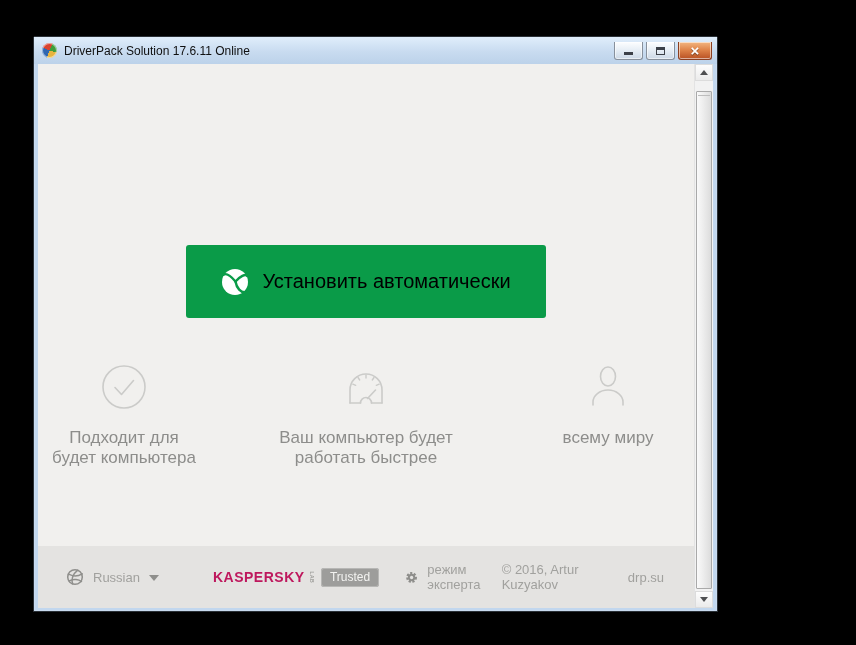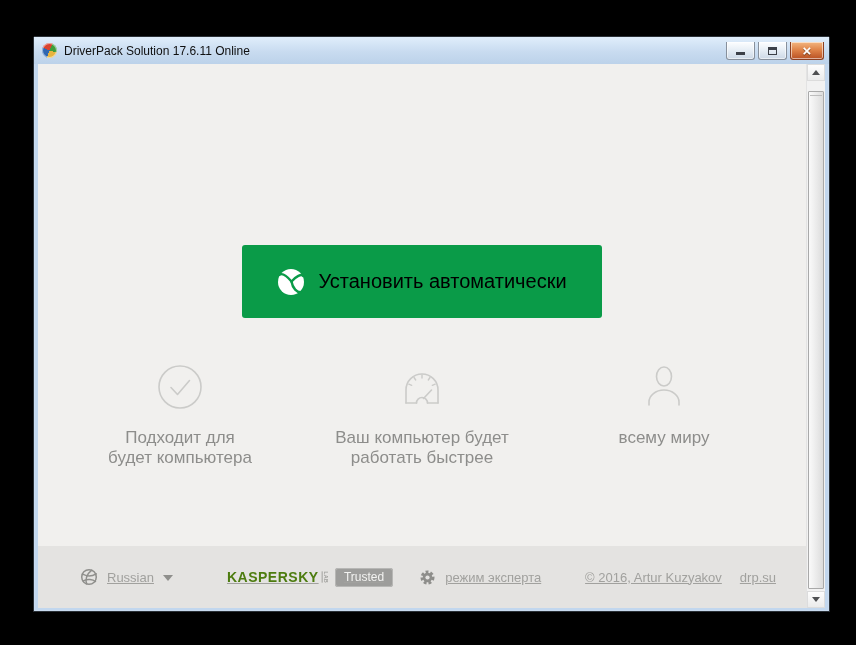--- a/index.html
+++ b/index.html
@@ -6,21 +6,21 @@
   html,body { width:856px; height:645px; }
   body {
     background:#000;
     font-family:"Liberation Sans", sans-serif;
     position:relative;
     overflow:hidden;
   }
 
   
   .window {
-    position:absolute; left:33px; top:36px; width:797px; height:576px;
+    position:absolute; left:33px; top:36px; width:685px; height:576px;
     background:#c2d7ee;
     border:1px solid #2a3036;
     border-radius:2px 2px 0 0;
     box-shadow:0 0 0 1px rgba(255,255,255,0.12) inset;
   }
   .titlebar {
     height:27px; display:flex; align-items:center; padding:0 5px 0 8px;
     background:linear-gradient(#e0eefb, #c8dbf0 55%, #bcd2ea);
     font-size:12px; color:#101010;
   }
@@ -80,29 +80,29 @@
     width:726px; display:flex; justify-content:space-between;
   }
   .feature { width:242px; text-align:center; color:#8d8d8b; font-size:17px; line-height:20px; }
   .feature .f-icon { height:56px; margin-bottom:13px; display:flex; justify-content:center; }
   .f-icon svg { stroke:#cbcbc9; fill:none; stroke-width:1.6; stroke-linecap:round; stroke-linejoin:round; }
 
   
   .footer {
     position:absolute; left:0; right:0; bottom:0; height:62px;
     background:#e4e3e1; display:flex; align-items:center;
-    font-size:13px; color:#a1a19e; padding:0 30px 0 42px;text-decoration:underline;
+    font-size:13px; color:#a1a19e; padding:0 30px 0 28px;
   }
   .lang-select { display:flex; align-items:center; gap:9px; cursor:pointer; }
   .chevron-down {
     width:0; height:0; border-left:5px solid transparent; border-right:5px solid transparent;
     border-top:6px solid #8f8f8c; margin-top:2px;
   }
   .kaspersky { display:flex; align-items:center; margin-left:54px; cursor:pointer; }
-  .k-brand { font-size:14px; font-weight:700; letter-spacing:0.5px; color:#4d7c0f; }
+  .k-brand { font-size:14px; font-weight:700; letter-spacing:0.5px; color:#be185d; }
   .k-lab { font-size:5.5px; font-weight:700; color:#a0a09d; transform:rotate(90deg); display:inline-block; margin-left:1px; }
   .trusted-badge {
     margin-left:4px; background:#9d9d9b; color:#f3f3f1; font-size:12px;
     padding:2px 9px 3px; border-radius:3px;
     box-shadow:0 0 0 1px #b7b7b5 inset;
   }
   .expert-mode { display:flex; align-items:center; gap:9px; margin-left:26px; cursor:pointer; }
   .copyright { margin-left:auto; }
   .site-link { margin-left:18px; cursor:pointer; }
 

